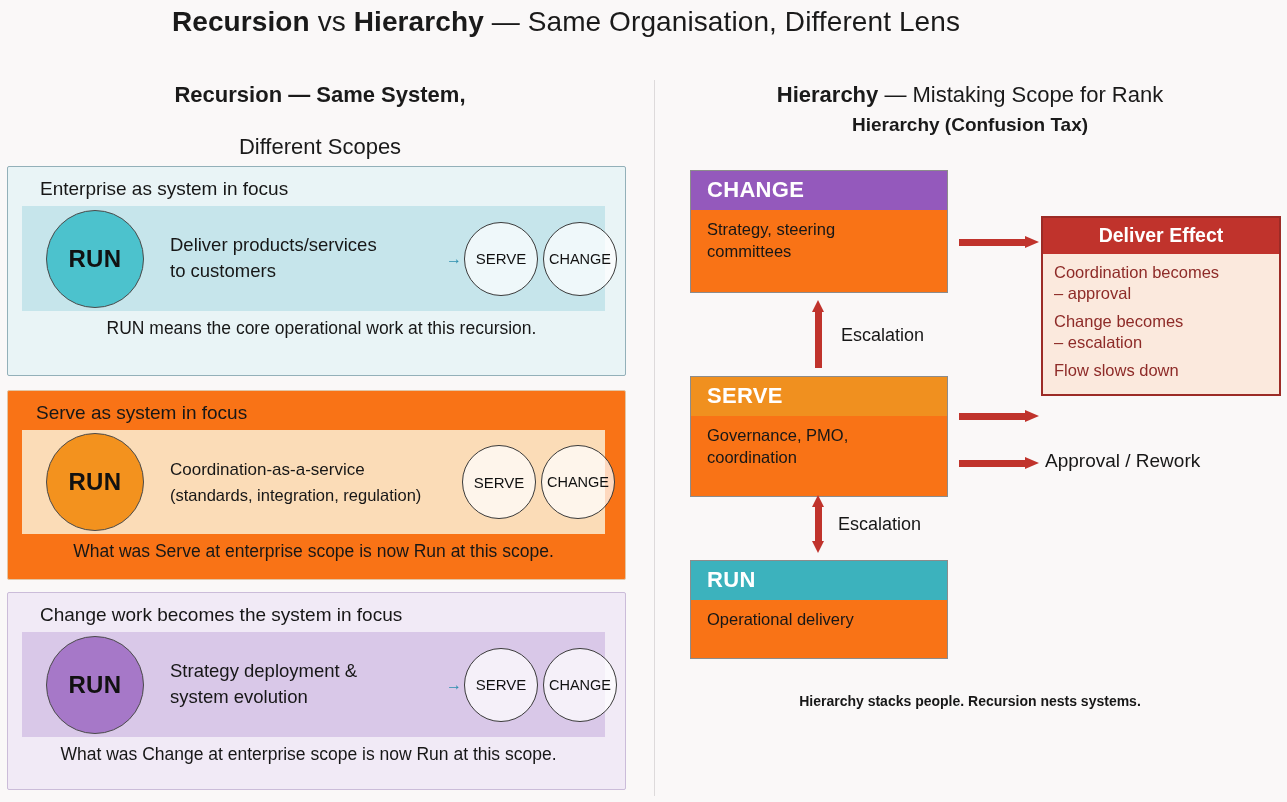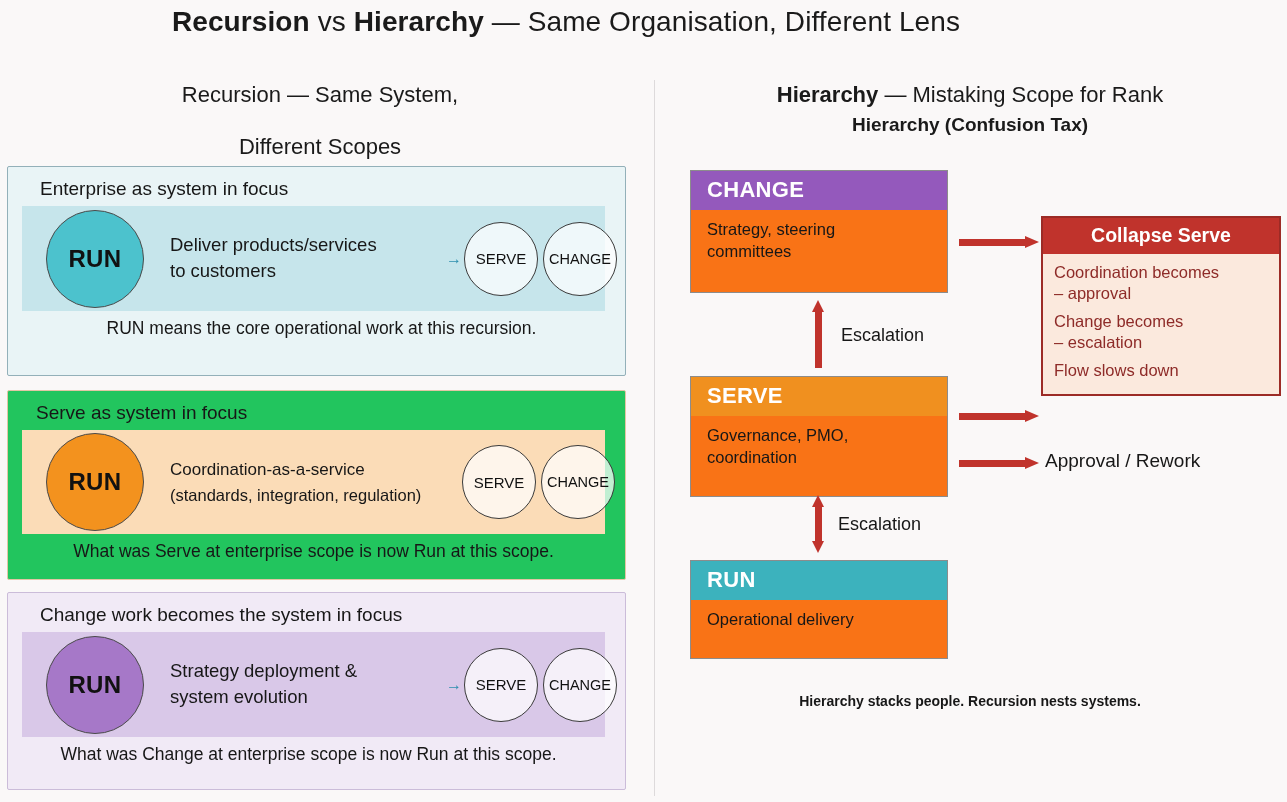--- a/index.html
+++ b/index.html
@@ -43,42 +43,42 @@
   
   .col-head {
     position: absolute;
     text-align: center;
     line-height: 1.22;
   }
   #left-head {
     left: 10px; top: 82px; width: 620px;
     font-size: 22px;
   }
-  #left-head .l1 { font-weight: normal; text-align: center; }
+  #left-head .l1 { font-weight: bold; text-align: center; }
   #left-head .l2 { font-weight: normal; margin-top: 25px; }
   #right-head {
     left: 660px; top: 82px; width: 620px;
     font-size: 22px;
   }
   #right-head .l1 .b { font-weight: bold; }
   #right-head .l1 .n { font-weight: normal; }
   #right-head .l2 { font-size: 19px; font-weight: 600; margin-top: 4px; }
 
   
   .scope-card {
     position: absolute;
     left: 7px;
     width: 619px;
     box-sizing: border-box;
     border: 1px solid #9fb3bc;
     border-radius: 2px;
     padding: 9px 16px 8px 10px;
   }
   #card-enterprise { top: 166px; height: 210px; background: #e9f4f6; border-color: #93b0b9; }
-  #card-serve      { top: 390px; height: 190px; background: #22c55e; border-color: #e3c6a5; }
+  #card-serve      { top: 390px; height: 190px; background: #f97316; border-color: #e3c6a5; }
   #card-change     { top: 592px; height: 198px; background: #f1eaf6; border-color: #cbbcd9; }
 
   .card-title {
     font-size: 19px;
     margin: 2px 0 6px 22px;
     color: #171717;
   }
   #card-serve .card-title { margin-left: 18px; }
   #card-change .card-title { margin-left: 22px; }
 
@@ -405,21 +405,21 @@
   <div class="shaft"></div>
   <div class="head"></div>
 </div>
 <div class="h-arrow" id="arrow-serve-approval">
   <div class="shaft"></div>
   <div class="head"></div>
 </div>
 <div id="approval-label">Approval / Rework</div>
 
 <div id="collapse-box">
-  <div class="cb-head">Collapse Serve</div>
+  <div class="cb-head">Deliver Effect</div>
   <div class="cb-list">
     <div class="cb-item">
       <div>Coordination becomes</div>
       <div>– approval</div>
     </div>
     <div class="cb-item">
       <div>Change becomes</div>
       <div>– escalation</div>
     </div>
     <div class="cb-item">

